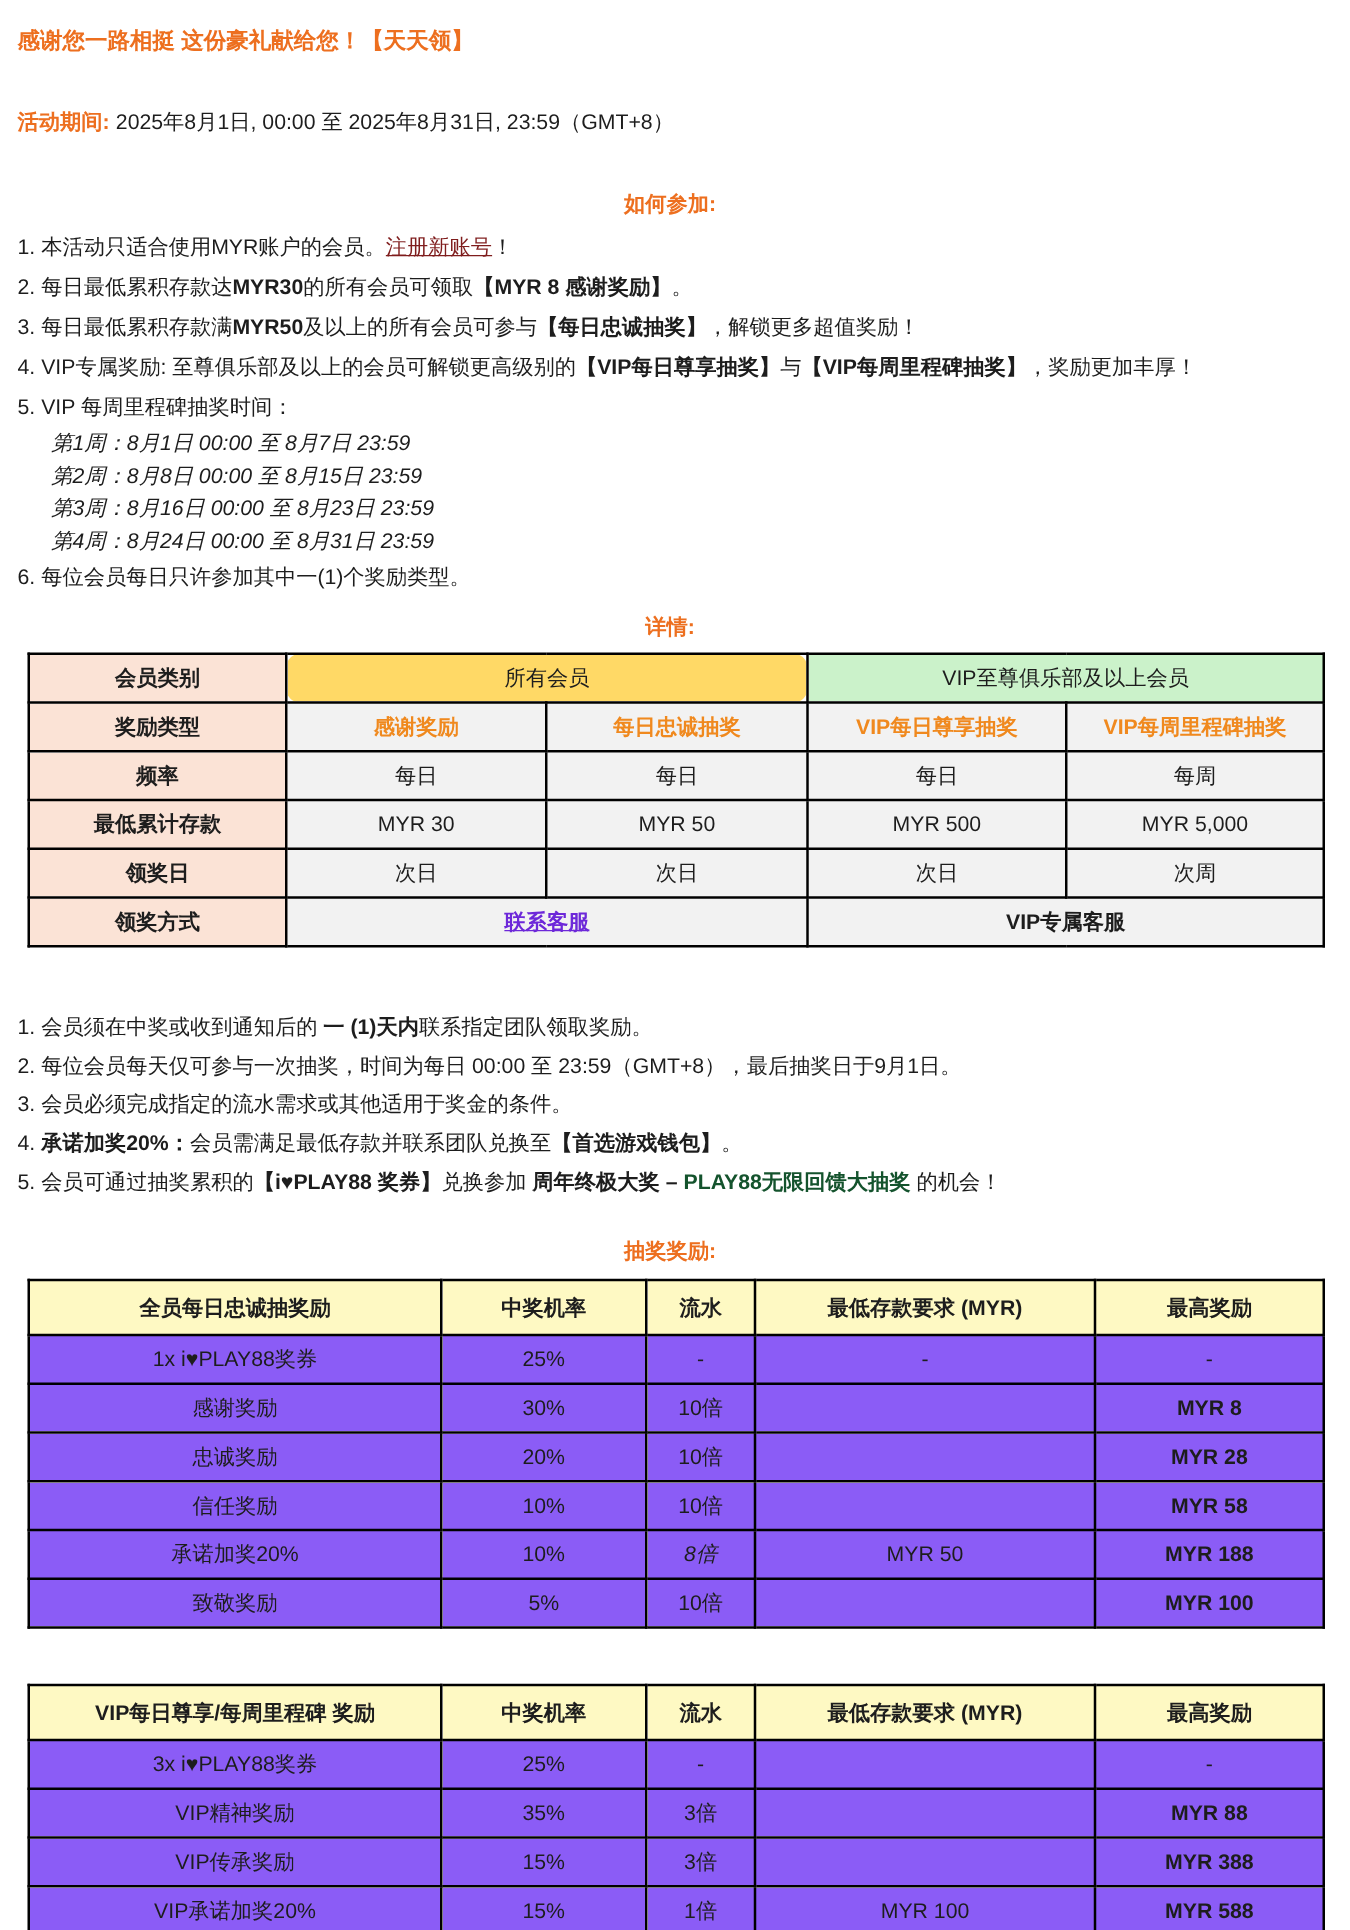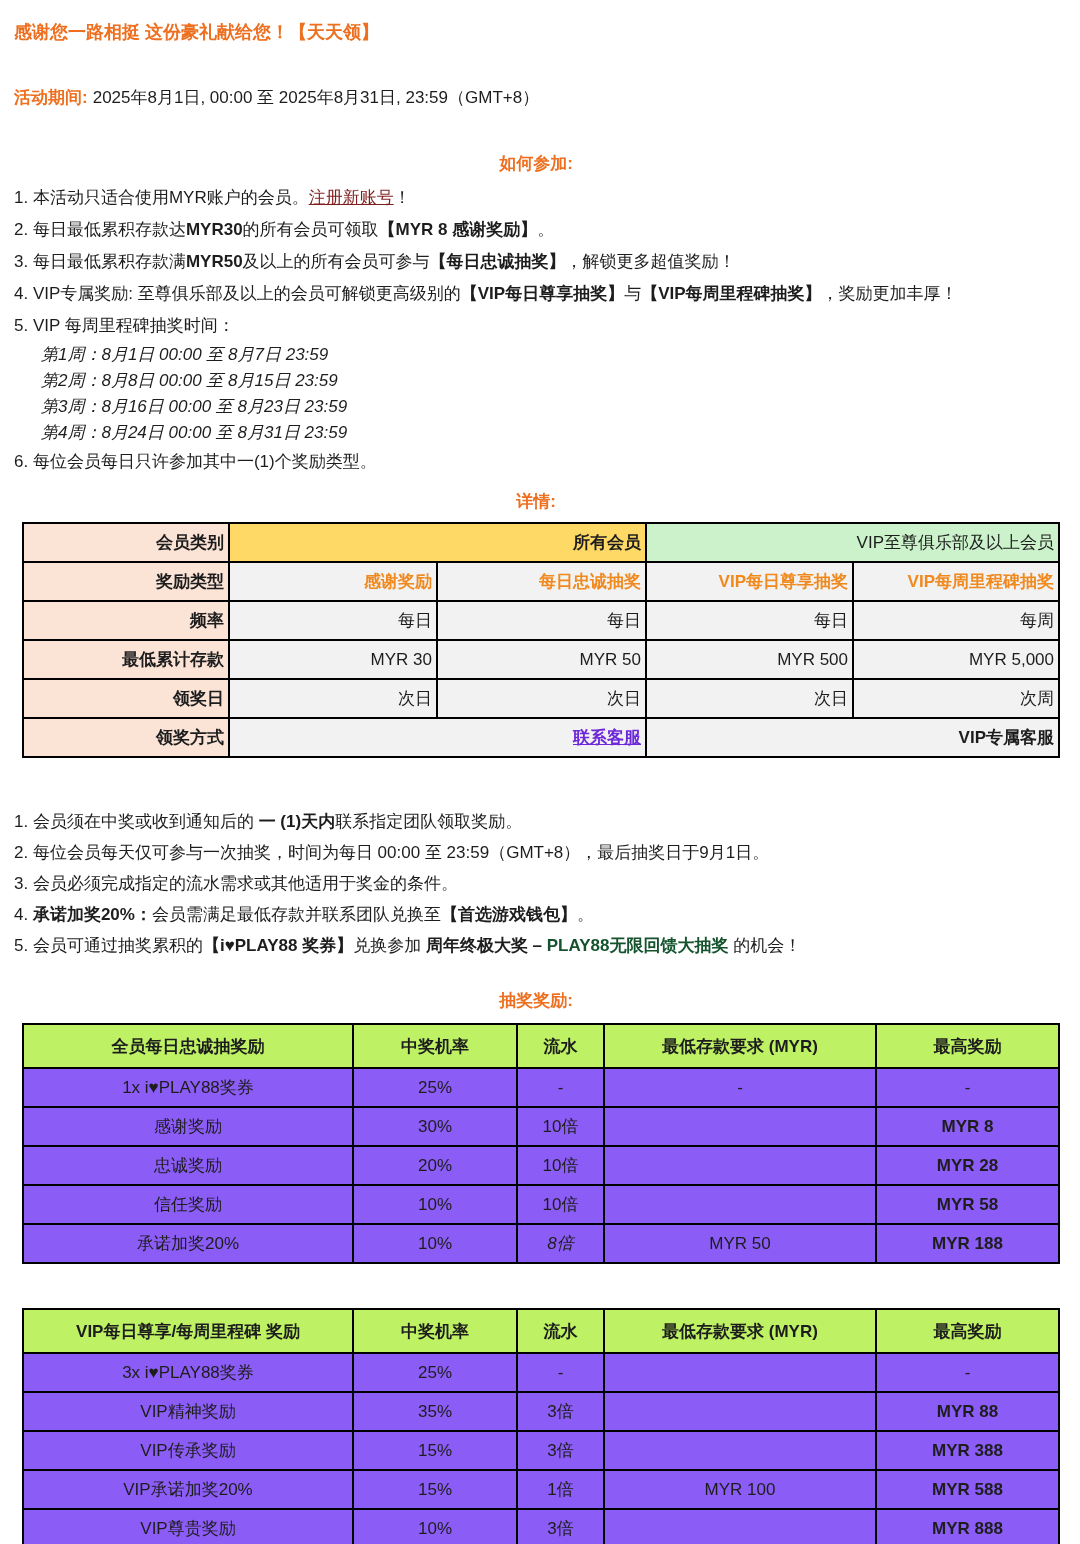--- a/index.html
+++ b/index.html
@@ -19,31 +19,31 @@
   .h{line-height:24px;margin:0 0 6px 0;text-align:center;}
   .li{margin:0;line-height:32px;}
   .week{margin:0 0 0 27px;line-height:26px;font-style:italic;}
   .link-light{color:#7f1d1d;text-decoration:underline;cursor:pointer;}
   .link-steel{color:#6d28d9;font-weight:bold;text-decoration:underline;cursor:pointer;}
   .link-vivid{color:#14532d;font-weight:bold;cursor:pointer;}
   table{border-collapse:collapse;margin-left:8px;table-layout:fixed;}
   td,th{border:2px solid #000;text-align:center;vertical-align:middle;
         padding:2px 4px;overflow:hidden;}
   .dt{margin-top:8px;width:1036px;}
-  .dt td{height:33px;text-align:right;}
+  .dt td{height:33px;}
   .lbl{background:#fbe3d6;font-weight:bold;}
-  .ycell{background:#ffd966;font-weight:bold;}
+  .ycell{background:#ffd966;font-weight:normal;border-radius:11px;}
   .grcell{background:#cbf2ca;font-weight:normal;}
   .gcell{background:#f2f2f2;}
   .dhead{margin:12px 0 8px 0;line-height:24px;}
   .terms{margin-top:48px;}
   .terms .li{line-height:31px;}
   .lhead{margin:28px 0 10px 0;line-height:24px;}
   .lot{width:1036px;}
-  .lot th{height:38px;background:#bef264;font-weight:bold;}
+  .lot th{height:38px;background:#fef9c3;font-weight:bold;}
   .lot td{height:33px;background:#8b5cf6;}
   .lot2{margin-top:44px;}
 </style>
 </head>
 <body>
 
 <div class="page">
 
   <div class="title orange">感谢您一路相挺 这份豪礼献给您！【天天领】</div>
 
@@ -174,20 +174,27 @@
       <td></td>
       <td class="b">MYR 58</td>
     </tr>
     <tr>
       <td>承诺加奖20%</td>
       <td>10%</td>
       <td class="i">8倍</td>
       <td>MYR 50</td>
       <td class="b">MYR 188</td>
     </tr>
+    <tr>
+      <td>致敬奖励</td>
+      <td>5%</td>
+      <td>10倍</td>
+      <td></td>
+      <td class="b">MYR 100</td>
+    </tr>
   </tbody>
     </table>
 
   <table class="lot lot2">
     <colgroup>
         <col style="width:330px">
         <col style="width:164px">
         <col style="width:87px">
         <col style="width:272px">
         <col style="width:183px">

